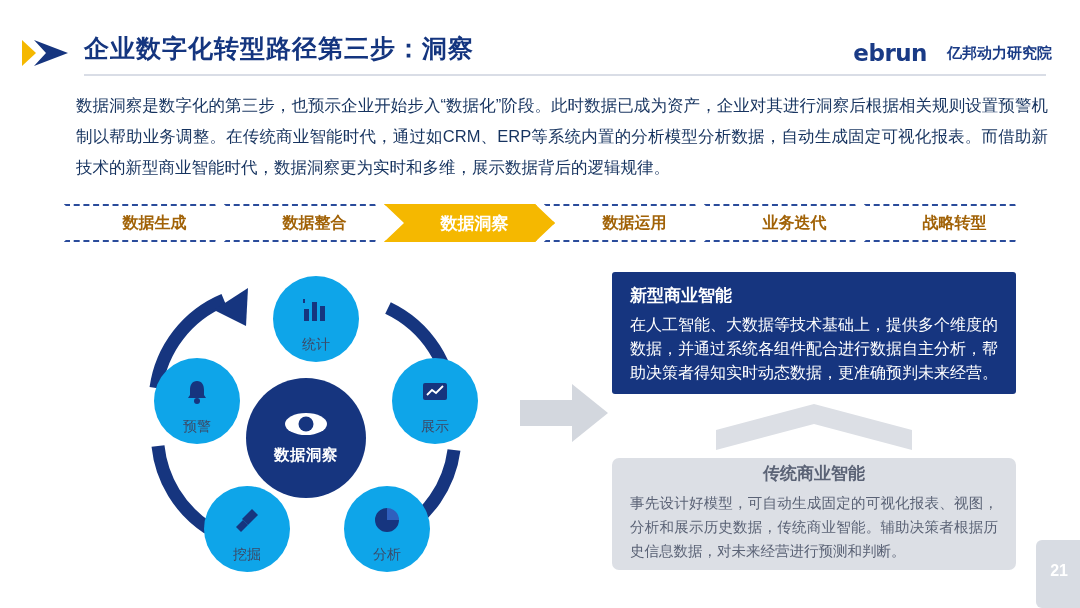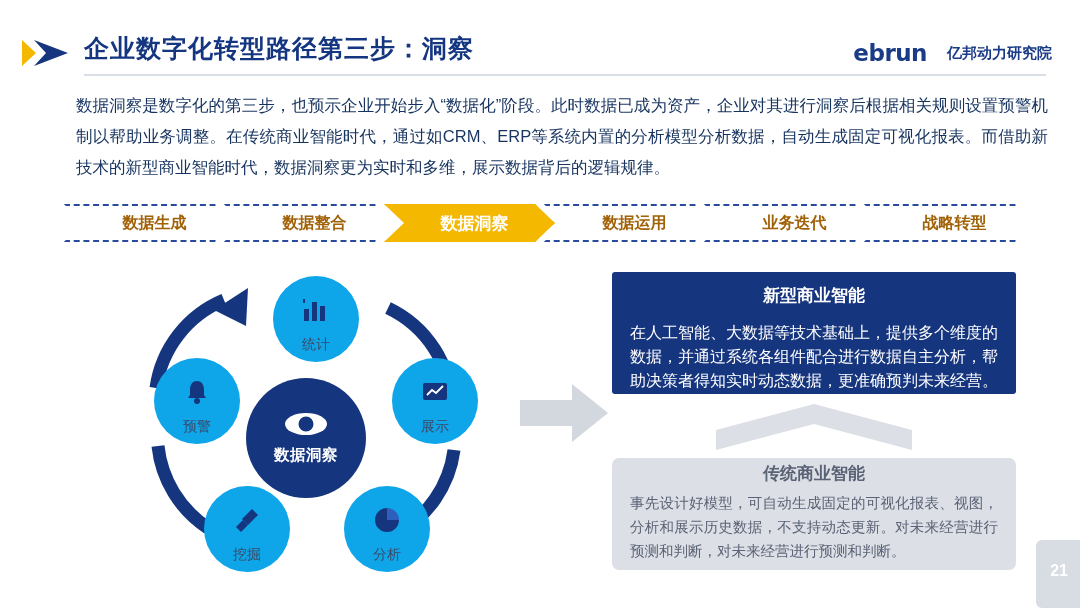--- a/index.html
+++ b/index.html
@@ -86,21 +86,21 @@
   .node .nicon{margin-bottom:14px;}
 
   
   .big-arrow{position:absolute;left:520px;top:382px;width:88px;height:62px;}
 
   
   .box-new{
     position:absolute;left:612px;top:272px;width:404px;height:122px;
     background:#16357f;border-radius:3px;color:#fff;padding:12px 18px;box-sizing:border-box;
   }
-  .box-new h4{margin:0 0 14px 0;font-size:17px;text-align:center;font-weight:bold;}
+  .box-new h4{margin:0 0 6px 0;font-size:17px;font-weight:bold;}
   .box-new p{margin:0;font-size:16px;line-height:24px;text-align:justify;}
 
   .updown{position:absolute;left:716px;top:404px;width:196px;height:48px;}
 
   .box-old{
     position:absolute;left:612px;top:458px;width:404px;height:112px;
     background:#dcdfe5;border-radius:7px;color:#4a5568;padding:4px 18px;box-sizing:border-box;
   }
   .box-old h4{margin:0 0 6px 0;font-size:17px;text-align:center;font-weight:bold;color:#5a6275;}
   .box-old p{margin:0;font-size:14.5px;line-height:24px;text-align:justify;color:#5a6275;}
@@ -247,19 +247,19 @@
   </div>
 
   <div class="updown">
     <svg width="196" height="48" viewBox="0 0 196 48">
       <path d="M0 26 L98 0 L196 26 L196 46 L98 20 L0 46 Z" fill="#dcdfe5"></path>
     </svg>
   </div>
 
   <div class="box-old">
     <h4>传统商业智能</h4>
-    <p>事先设计好模型，可自动生成固定的可视化报表、视图，分析和展示历史数据，不支持动态更新。对未来经营进行预测和判断，对未来经营进行预测和判断。</p>
+    <p>事先设计好模型，可自动生成固定的可视化报表、视图，分析和展示历史数据，传统商业智能。辅助决策者根据历史信息数据，对未来经营进行预测和判断。</p>
   </div>
 
   <div class="pagebar"></div>
   <div class="pagenum">21</div>
 
 </div>
 
 </body></html>

